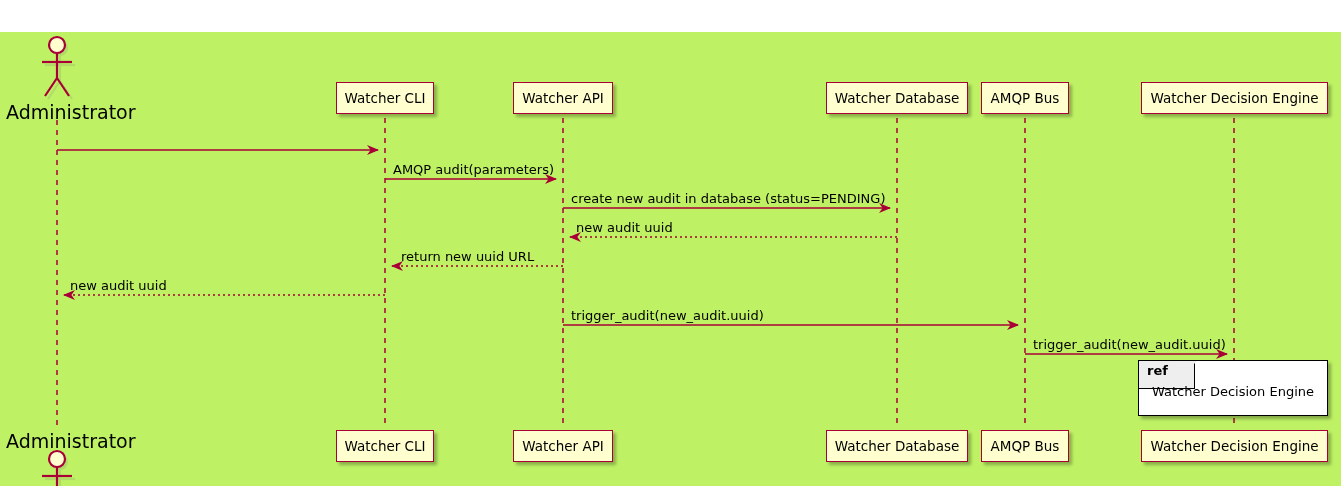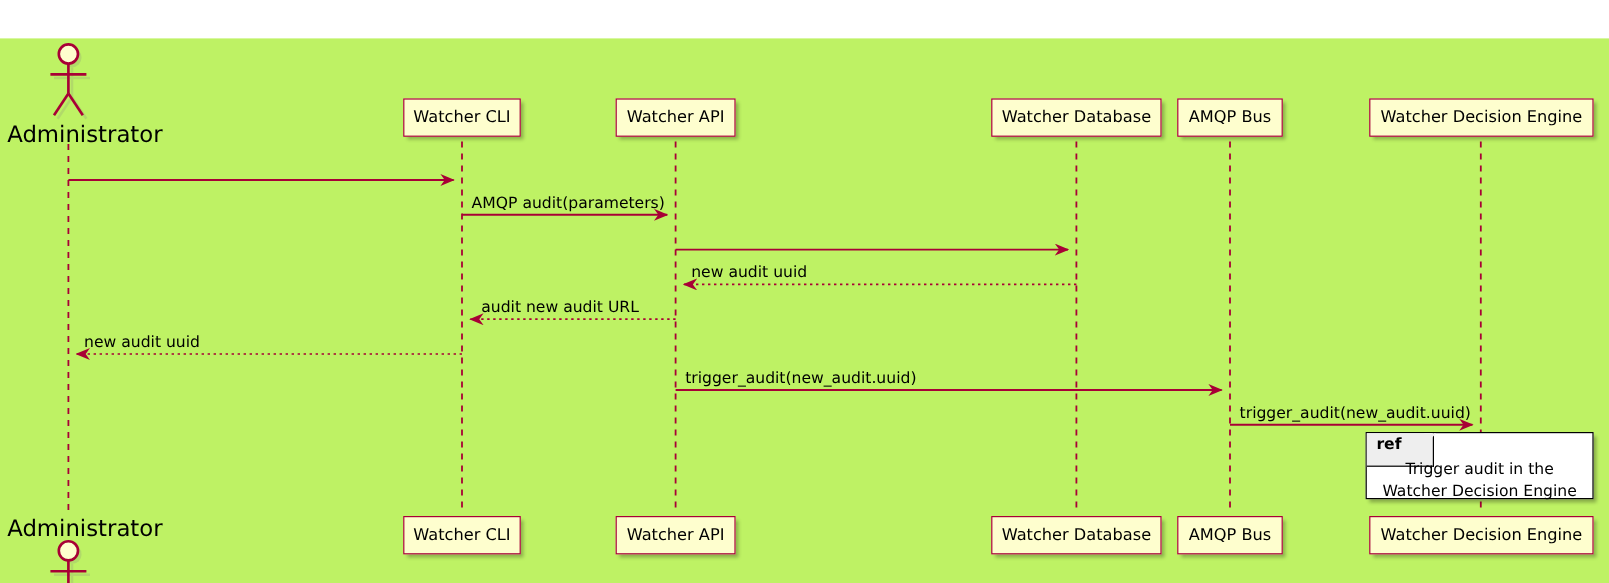--- a/index.html
+++ b/index.html
@@ -189,30 +189,30 @@
     <span>AMQP Bus</span>
   </div>
   <div class="participant-box" style="left:1141px; top:398px; width:187px; height:32px;">
     <span>Watcher Decision Engine</span>
   </div>
 
   <div class="actor-label" style="left:6px; top:69px;">Administrator</div>
   <div class="actor-label" style="left:6px; top:398px;">Administrator</div>
 
   <div class="msg-label" style="left:393px; top:130px;">AMQP audit(parameters)</div>
+  <div class="msg-label" style="left:571px; top:159px;">create new audit in database (status=PENDING)</div>
   <div class="msg-label" style="left:576px; top:188px;">new audit uuid</div>
-  <div class="msg-label" style="left:401px; top:217px;">audit new audit URL</div>
+  <div class="msg-label" style="left:401px; top:217px;">return new uuid URL</div>
   <div class="msg-label" style="left:70px; top:246px;">new audit uuid</div>
   <div class="msg-label" style="left:571px; top:276px;">trigger_audit(new_audit.uuid)</div>
   <div class="msg-label" style="left:1033px; top:305px;">trigger_audit(new_audit.uuid)</div>
 
   <div class="ref-frame" style="left:1138px; top:328px; width:190px; height:56px;">
     <div class="ref-tab">
       <span>ref</span>
     </div>
     <div class="ref-tab-corner" style="left:48px; border-left:10px solid #EEEEEE; border-bottom:10px solid transparent;"></div>
     <div class="ref-body">
-      <div>Trigger audit in the</div>
       <div>Watcher Decision Engine</div>
     </div>
   </div>
 
 </div>
 
 </body></html>

